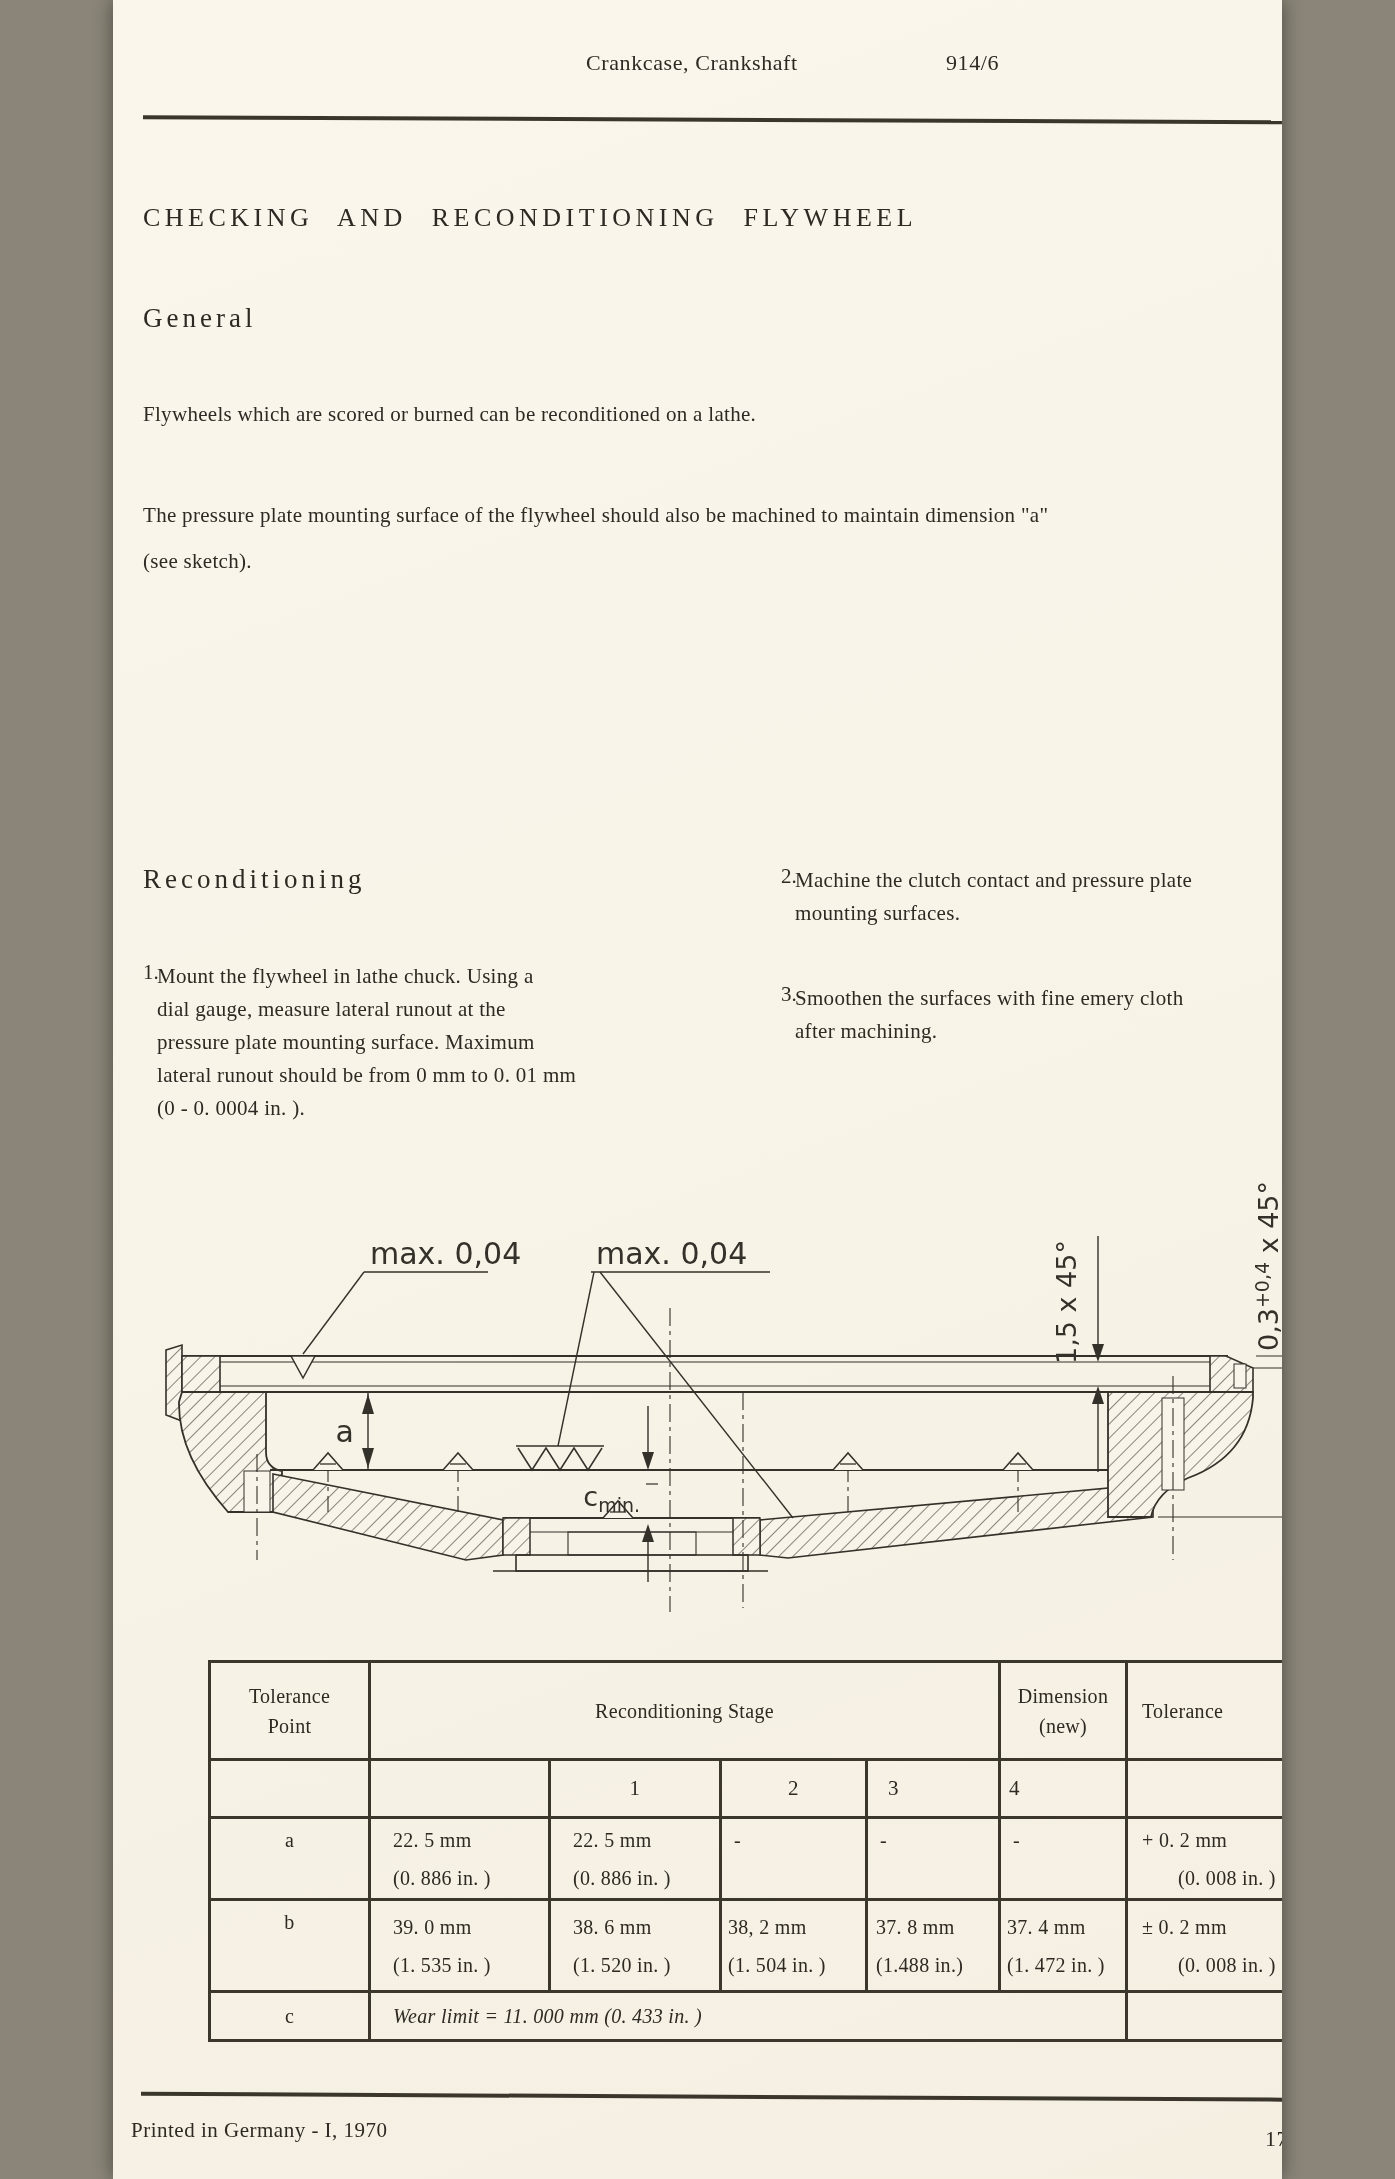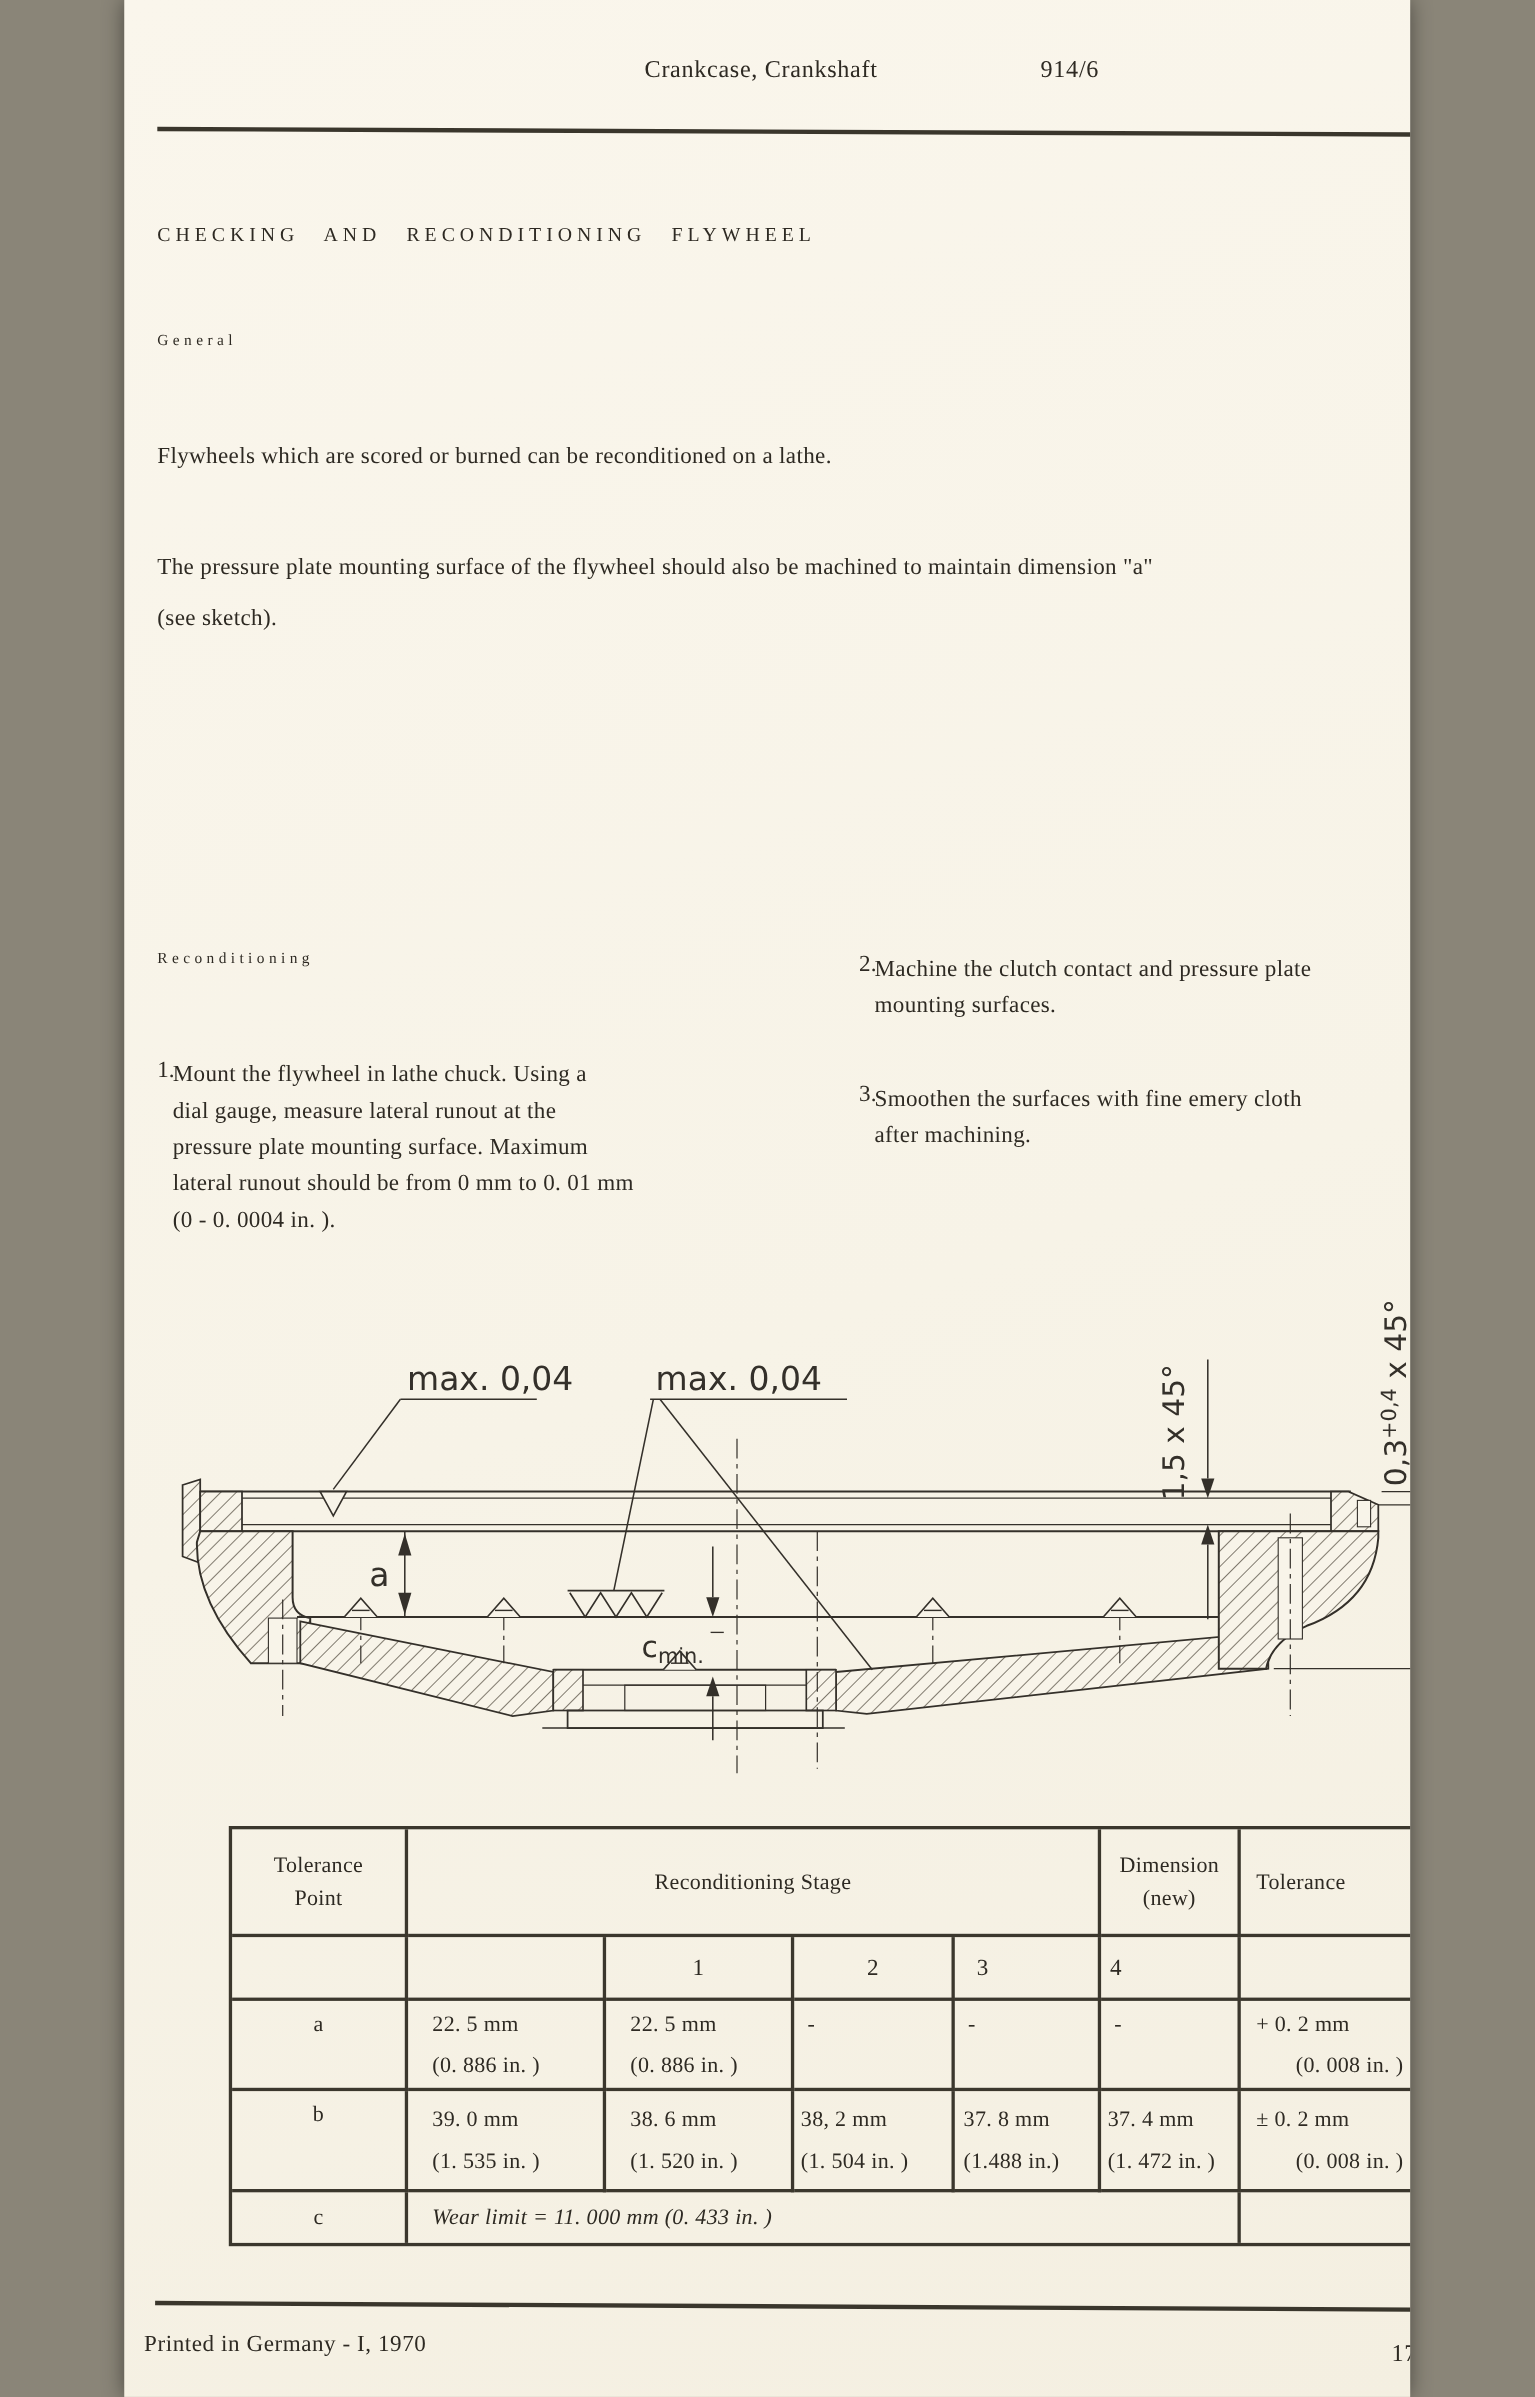--- a/index.html
+++ b/index.html
@@ -10,22 +10,22 @@
     box-shadow:0 0 18px rgba(0,0,0,.45);
   }
   .abs{position:absolute;}
   .rule{position:absolute;background:#3a362c;height:4px;}
   .hdr{font-size:22px;letter-spacing:.6px;}
   .tab-num{
     position:absolute;left:1312px;top:6px;width:83px;text-align:center;
     font-family:"DejaVu Sans",sans-serif;font-weight:bold;font-size:138px;line-height:1;
     color:#6b6353;
   }
-  .page-title{font-size:18px;letter-spacing:4.5px;word-spacing:14px;}
-  .sec-heading{font-size:14px;letter-spacing:4px;}
+  .page-title{font-size:26px;letter-spacing:4.5px;word-spacing:14px;}
+  .sec-heading{font-size:27px;letter-spacing:4px;}
   .para{font-size:21px;letter-spacing:.3px;}
   .step{position:absolute;}
   .step .num{position:absolute;left:0;top:0;font-size:21px;}
   .step .lines{position:absolute;left:14px;top:0;}
   .step .lines div{font-size:21px;line-height:33px;letter-spacing:.3px;white-space:nowrap;}
   
   .spec-table{
     position:absolute;left:95px;top:1660px;
     display:grid;
     grid-template-columns:160px 180px 171px 146px 133px 127px 226px;

